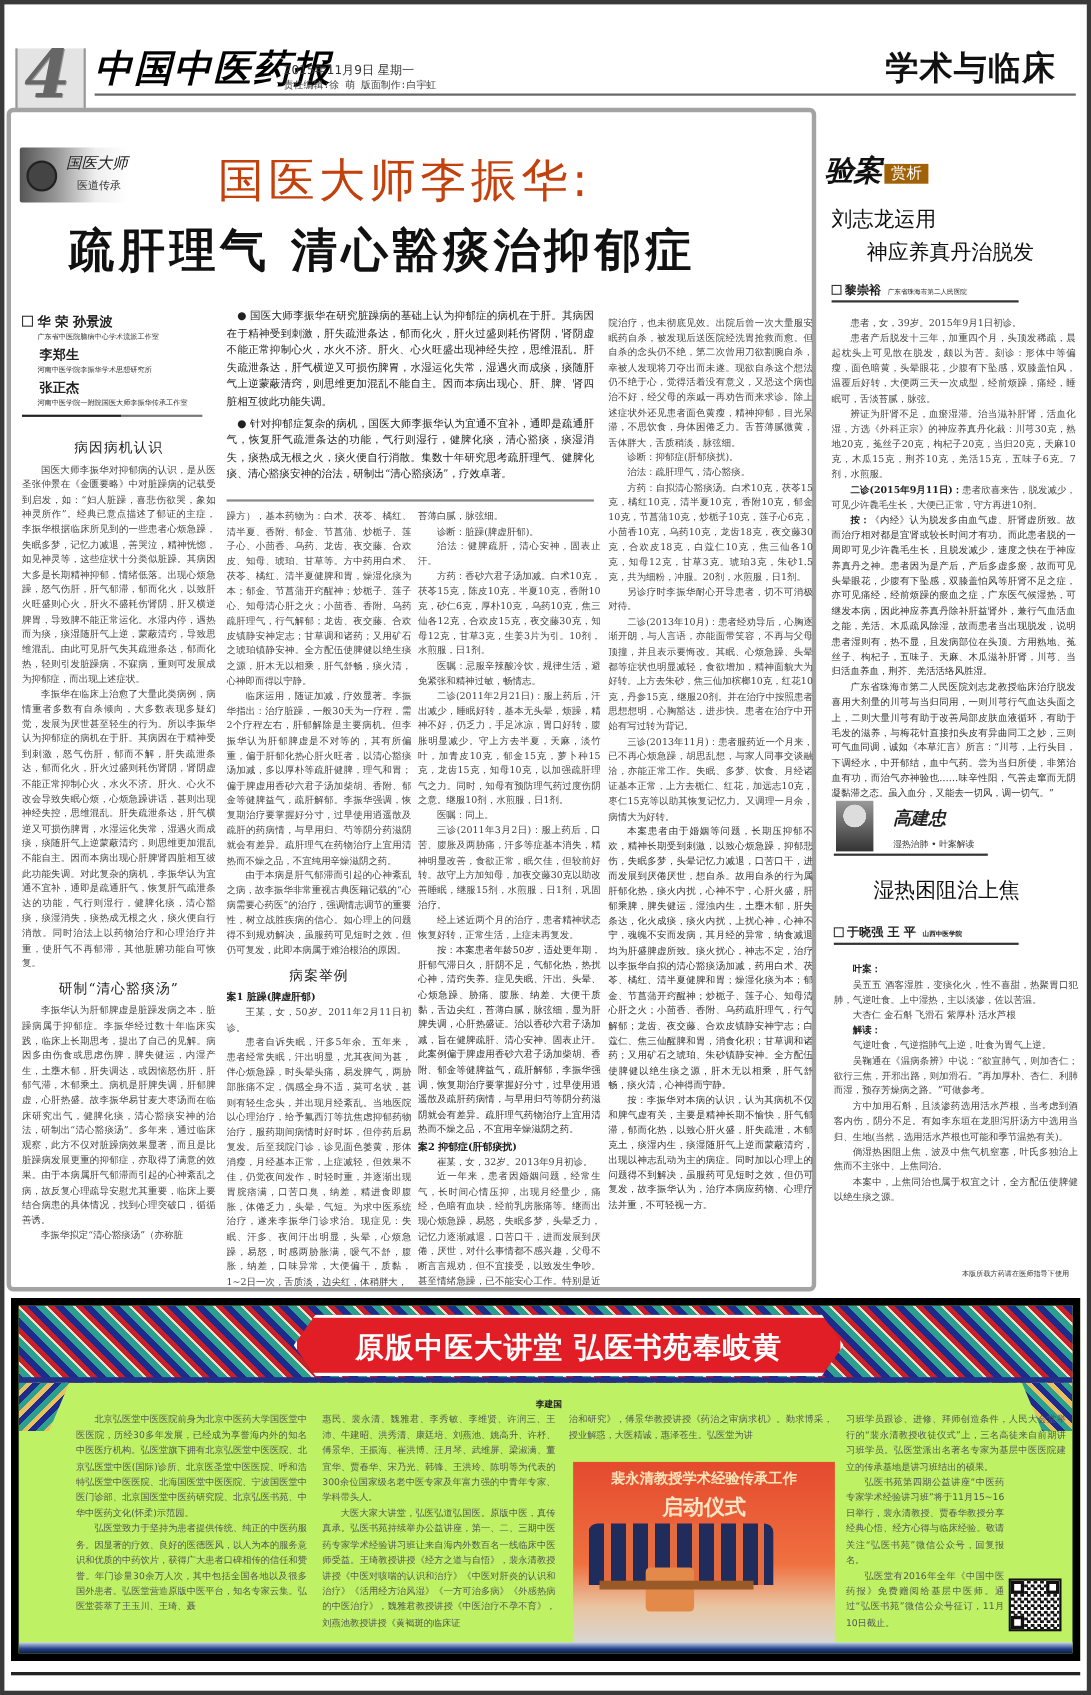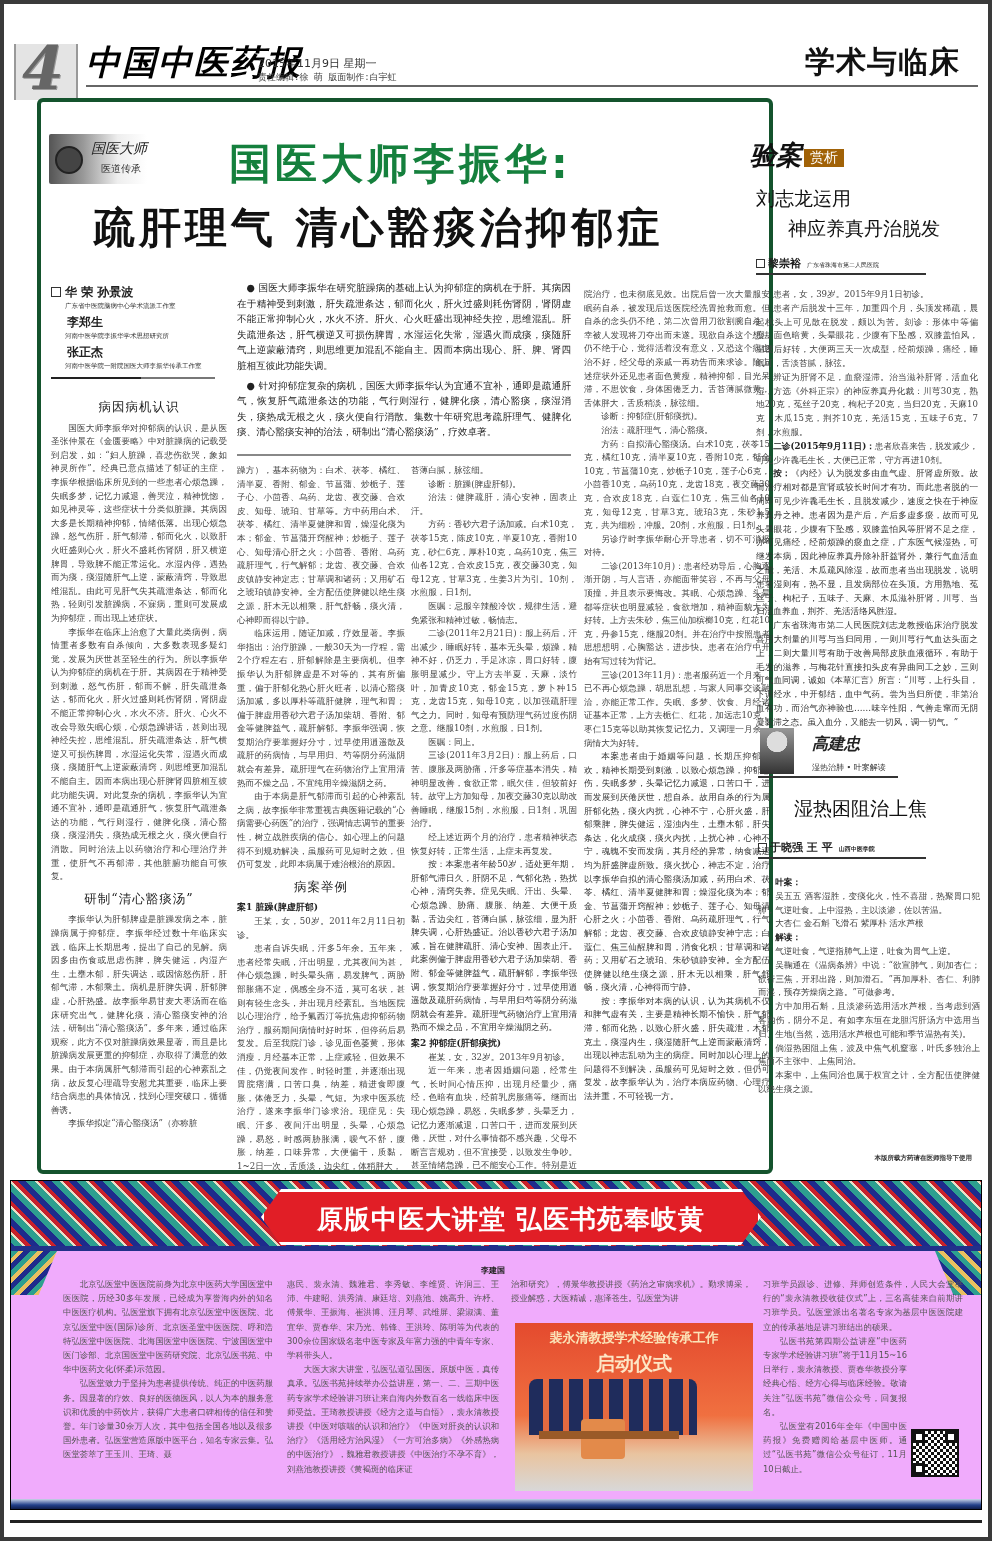--- a/index.html
+++ b/index.html
@@ -11,26 +11,26 @@
   .masthead { position: absolute; left: 0; top: 0; width: 984px; height: 96px; }
   .page-num-box { position: absolute; left: 10px; top: 40px; width: 64px; height: 56px; background: #e4e4e4; border-left: 2px solid #999; border-right: 2px solid #999; }
   .page-num { position: absolute; left: 18px; top: 34px; font-family: "DejaVu Serif", serif; font-size: 60px; font-style: italic; font-weight: bold; color: #666; line-height: 60px; text-shadow: 1px 1px 0 #999; }
   .brand { position: absolute; left: 82px; top: 36px; font-family: "DejaVu Serif", serif; font-size: 34px; font-weight: bold; font-style: italic; color: #000000; letter-spacing: 2px; }
   .date-line { position: absolute; left: 254px; top: 52px; font-family: "DejaVu Sans", sans-serif; font-size: 11px; color: #333; }
   .editor-line { position: absolute; left: 254px; top: 67px; font-family: Liberation Mono, monospace; font-size: 9px; color: #444; }
   .masthead-rule { position: absolute; left: 82px; top: 81px; width: 892px; height: 2px; background: #666; }
   .section-name { position: absolute; right: 28px; top: 38px; font-family: "DejaVu Serif", serif; font-size: 30px; font-weight: bold; color: #111; letter-spacing: 1px; }
 
   
-  .feature { position: absolute; left: 2px; top: 94px; width: 736px; height: 1076px; border: 4px solid #14532d; border-radius: 6px; background: #fff; margin-left: 31px; }
+  .feature { position: absolute; left: 2px; top: 94px; width: 736px; height: 1076px; border: 4px solid #a3a3a3; border-radius: 6px; background: #fff; }
   .column-logo { position: absolute; left: 8px; top: 32px; width: 98px; height: 50px; background: linear-gradient(90deg, #555 0%, #999 35%, #eee 70%, #fff 100%); border-radius: 2px; }
   .column-logo .yin { position: absolute; left: 6px; top: 12px; width: 28px; height: 28px; border-radius: 50%; background: #444; border: 2px solid #222; }
   .column-logo .l1 { position: absolute; left: 42px; top: 6px; font-size: 14px; font-style: italic; color: #222; }
   .column-logo .l2 { position: absolute; left: 52px; top: 28px; font-size: 10px; color: #333; }
-  .headline1 { position: absolute; left: 188px; top: 34px; font-family: "DejaVu Sans", sans-serif; font-size: 42px; font-weight: bold; color: #15803d; letter-spacing: 4px; }
+  .headline1 { position: absolute; left: 188px; top: 34px; font-family: "DejaVu Sans", sans-serif; font-size: 42px; font-weight: normal; color: #c2410c; letter-spacing: 4px; }
   .headline2 { position: absolute; left: 52px; top: 98px; font-family: "DejaVu Sans", sans-serif; font-size: 42px; font-weight: bold; color: #111; letter-spacing: 4px; }
 
   .byline { position: absolute; left: 10px; top: 182px; width: 168px; }
   .byline .name { font-family: "DejaVu Sans", sans-serif; font-size: 12px; font-weight: bold; color: #222; }
   .byline .box { display: inline-block; width: 10px; height: 10px; border: 1px solid #333; margin-right: 4px; vertical-align: -1px; }
   .byline .aff { font-family: "DejaVu Sans", sans-serif; font-size: 6.5px; color: #333; margin: 1px 0 3px 14px; }
   .byline .name.indent { margin-left: 16px; }
   .byline-rule { position: absolute; left: 10px; top: 275px; width: 164px; height: 2px; background: linear-gradient(90deg, #222 55%, #777 55%); }
 
   .lead { position: absolute; left: 196px; top: 178px; width: 334px; font-size: 9.6px; line-height: 15.6px; color: #222; text-align: justify; }
@@ -67,24 +67,24 @@
   .author-sub { position: absolute; left: 62px; top: 34px; font-size: 8px; color: #333; }
   .author-rule { position: absolute; left: 8px; top: 48px; width: 140px; height: 2px; background: #333; }
 
   .side2-title { position: absolute; left: 790px; top: 792px; font-family: "DejaVu Sans", sans-serif; font-size: 19px; color: #111; }
   .side2-byline { position: absolute; left: 754px; top: 836px; width: 168px; font-family: "DejaVu Sans", sans-serif; font-size: 11px; font-weight: bold; color: #222; border-bottom: 2px solid #333; padding-bottom: 2px; }
   .side2-byline .box { display: inline-block; width: 9px; height: 9px; border: 1px solid #333; margin-right: 3px; vertical-align: -1px; }
   .side2-byline .aff { font-size: 6px; margin-left: 6px; }
   .side2-body { position: absolute; left: 754px; top: 872px; width: 222px; font-size: 8.6px; line-height: 13.8px; color: #444; text-align: justify; }
   .side2-body p { text-indent: 2em; }
   .side2-body .b { font-weight: bold; color: #222; text-indent: 2em; }
-  .disclaimer { position: absolute; right: 16px; top: 1150px; font-family: "DejaVu Sans", sans-serif; font-size: 6.5px; font-weight: bold; color: #333; }
-
-  
-  .ad { position: absolute; left: 6px; top: 1176px; width: 972px; height: 330px; border: 1px solid #000000; background: #f0abfc; overflow: hidden; }
+  .disclaimer { position: absolute; right: 16px; top: 1150px; font-family: "DejaVu Sans", sans-serif; font-size: 6.5px; font-weight: normal; color: #333; }
+
+  
+  .ad { position: absolute; left: 6px; top: 1176px; width: 972px; height: 330px; border: 7px solid #000000; background: #bef264; overflow: hidden; }
   .ad-frieze { position: absolute; left: 0; top: 0; width: 972px; height: 70px;
     background:
       repeating-linear-gradient(45deg, #1e2b8c 0 6px, #2d9f8f 6px 12px, #e8e0c8 12px 14px, #c8202a 14px 18px);
   }
   .ad-frieze::after { content: ""; position: absolute; left: 0; right: 0; bottom: 0; height: 5px; background: #22308a; }
   .ad-title-box { position: absolute; left: 250px; top: 8px; width: 500px; height: 56px; background: #e11e26; border: 3px solid #fff; outline: 3px solid #1e2b8c; clip-path: polygon(4% 0, 96% 0, 100% 50%, 96% 100%, 4% 100%, 0 50%); }
   .ad-title { position: absolute; left: 0; right: 0; top: 10px; text-align: center; font-family: "DejaVu Sans", sans-serif; font-size: 26px; font-weight: bold; color: #fff; letter-spacing: 1px; }
   .ad-corner-l { position: absolute; left: 0; top: 70px; width: 46px; height: 44px; background: repeating-linear-gradient(135deg, #2d9f8f 0 5px, #e8c060 5px 9px, #1e2b8c 9px 14px); clip-path: polygon(0 0, 100% 0, 60% 100%, 0 100%); }
   .ad-corner-r { position: absolute; right: 0; top: 70px; width: 46px; height: 44px; background: repeating-linear-gradient(45deg, #2d9f8f 0 5px, #e8c060 5px 9px, #1e2b8c 9px 14px); clip-path: polygon(0 0, 100% 0, 100% 100%, 40% 100%); }
   .ad-author { position: absolute; left: 470px; top: 84px; font-family: "DejaVu Sans", sans-serif; font-size: 8px; font-weight: bold; color: #222; }

